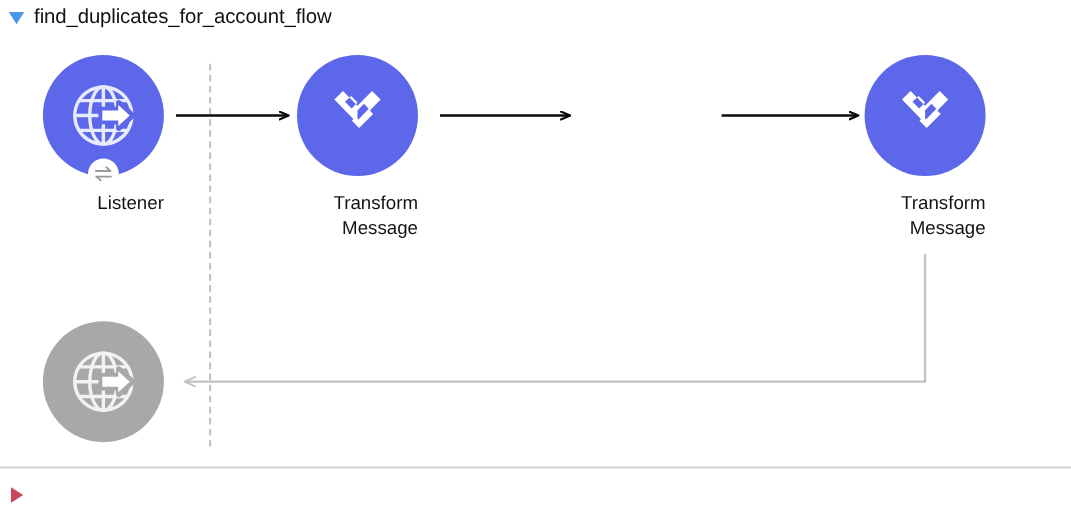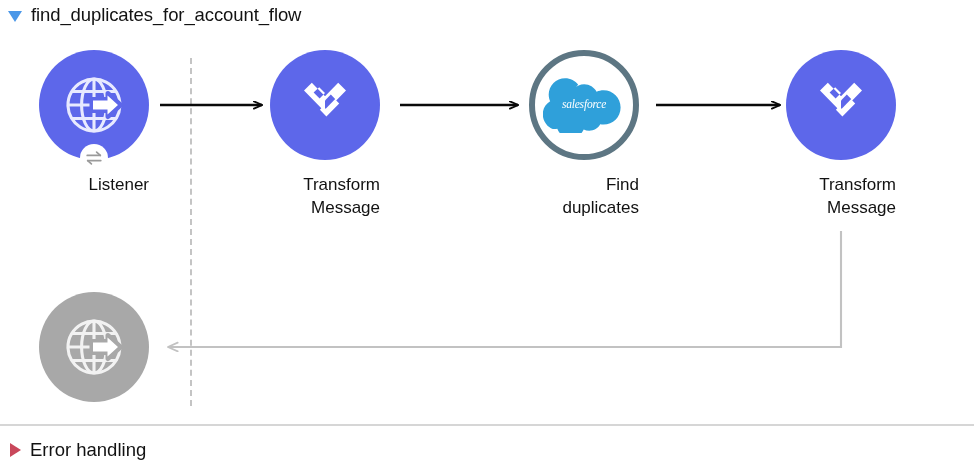--- a/index.html
+++ b/index.html
@@ -223,36 +223,20 @@
         <path d="M9,15.5 L16.8,7.8 L30,21.2 L43.2,7.8 L51,15.5 L30,37 Z
                  M18.6,17.4 L24.6,23.6 L30,18.1 L24.2,12.3 Z" fill="#ffffff" fill-rule="evenodd"></path>
         <path d="M30,25.4 L35.8,19.4 L40.2,23.9 L30,34.6 Z" fill="#5d67ea"></path>
         <path d="M28.2,31.2 L31.4,34.4 L40.8,25.1 L44.2,28.6 L31.4,41.4 L24.9,34.7 Z" fill="#ffffff"></path>
       </svg>
     </div>
     <div class="node-label">Transform
 Message</div>
   </div>
 
-  <div class="node" style="left:529px; top:50px;">
-    <div class="node-circle ringed">
-      <svg width="82" height="56" viewBox="0 0 82 56">
-        <path d="M33.8,11.2 c3.0,-3.1 7.2,-5.1 11.8,-5.1 c6.2,0 11.6,3.5 14.4,8.6
-                 c2.5,-1.1 5.2,-1.7 8.1,-1.7 c10.9,0 19.8,9.0 19.8,20.0
-                 c0,11.1 -8.9,20.0 -19.8,20.0 c-1.3,0 -2.6,-0.1 -3.9,-0.4
-                 c-2.5,4.5 -7.3,7.5 -12.8,7.5 c-2.3,0 -4.5,-0.5 -6.4,-1.4
-                 c-2.5,5.9 -8.4,10.0 -15.2,10.0 c-7.1,0 -13.2,-4.5 -15.5,-10.8
-                 c-1.0,0.2 -2.1,0.3 -3.2,0.3 C5.1,58.2 -2.6,50.5 -2.6,41.0
-                 c0,-6.4 3.5,-12.0 8.6,-15.0 c-1.1,-2.4 -1.7,-5.1 -1.7,-7.9
-                 C4.3,7.6 12.9,-1.0 23.4,-1.0 C29.6,-1.0 35.1,2.0 38.6,6.6 Z" transform="translate(2,2) scale(0.86)" fill="#2fa0da"></path>
-        <text x="41" y="31" text-anchor="middle" fill="#ffffff" font-family="&quot;Liberation Serif&quot;, serif" font-style="italic" font-size="11.5" font-weight="400" letter-spacing="-0.2">salesforce</text>
-      </svg>
-    </div>
-    <div class="node-label">Find duplicates</div>
-  </div>
 
   <div class="node" style="left:786px; top:50px;">
     <div class="node-circle purple">
       <svg width="60" height="60" viewBox="0 0 60 60">
         <path d="M9,15.5 L16.8,7.8 L30,21.2 L43.2,7.8 L51,15.5 L30,37 Z
                  M18.6,17.4 L24.6,23.6 L30,18.1 L24.2,12.3 Z" fill="#ffffff" fill-rule="evenodd"></path>
         <path d="M30,25.4 L35.8,19.4 L40.2,23.9 L30,34.6 Z" fill="#5d67ea"></path>
         <path d="M28.2,31.2 L31.4,34.4 L40.8,25.1 L44.2,28.6 L31.4,41.4 L24.9,34.7 Z" fill="#ffffff"></path>
       </svg>
     </div>
@@ -274,16 +258,15 @@
         <path d="M30,26.5 H46 V20.5 L58.5,32 L46,43.5 V37.5 H30 Z" fill="#a8a8a8" stroke="#a8a8a8" stroke-width="5" stroke-linejoin="round"></path>
         <path d="M31,27.5 H45.5 V22.5 L56,32 L45.5,41.5 V36.5 H31 Z" fill="#ffffff"></path>
       </svg>
     </div>
     <div class="node-label"></div>
   </div>
 
   <div class="section-divider"></div>
   <div class="error-section">
     <div class="caret caret-right"></div>
-    <div class="error-label">Error handling</div>
   </div>
 
 </div>
 
 </body></html>

